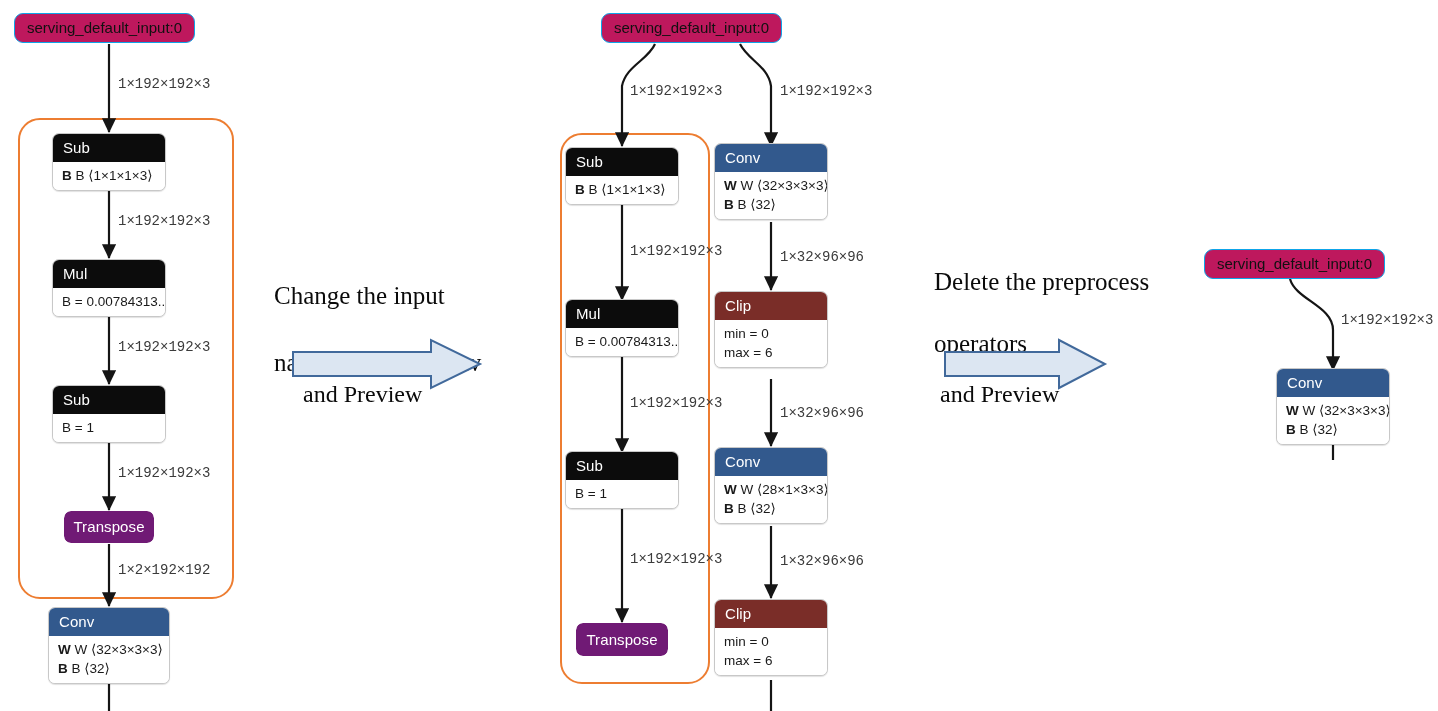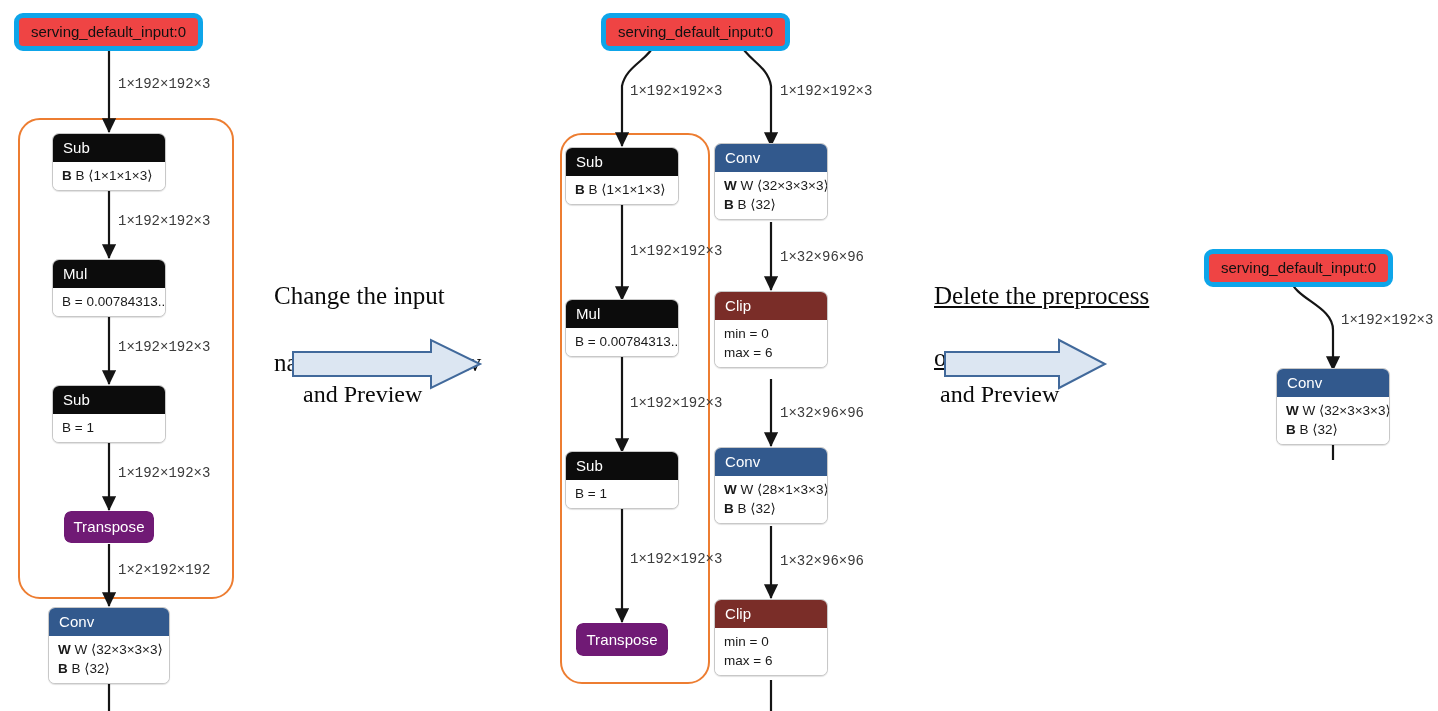--- a/index.html
+++ b/index.html
@@ -46,22 +46,22 @@
   .node.noBody .hdr{border-radius:7px;}
 
   .hdr-black{background:#0c0c0c;}
   .hdr-blue{background:#32598D;}
   .hdr-red{background:#7A2D28;}
   .hdr-green{background:#701a75;}
 
   
   .inputnode{
     position:absolute;
-    background:#ef4444;
-    border:5px solid #0ea5e9;
+    background:#be185d;
+    border:1px solid #0ea5e9;
     border-radius:9px;
     font-size:15px;
     color:#111;
     padding:5px 12px 6px 12px;
     white-space:nowrap;
     box-sizing:border-box;
     z-index:6;
   }
 
   
@@ -267,21 +267,21 @@
   <div class="elabel" style="left:780px;top:553px;">1×32×96×96</div>
 
   <div class="node" style="left:714px;top:599px;width:114px;">
     <div class="hdr hdr-red">Clip</div>
     <div class="body">
       <div class="row">min = 0</div>
       <div class="row">max = 6</div>
     </div>
   </div>
 
-  <div class="anno" style="left:934px;top:249px;width:270px;text-decoration:underline;">
+  <div class="anno" style="left:934px;top:235px;width:270px;">
     <span>Delete the preprocess</span><br>
     <span>operators</span>
   </div>
 
   <svg class="arrowshape" style="left:943px;top:338px;" width="165" height="52" viewBox="0 0 165 52">
     <path d="M2,14 L116,14 L116,2 L162,26 L116,50 L116,38 L2,38 Z" fill="#DCE6F2" stroke="#41699B" stroke-width="2"></path>
   </svg>
 
   <div class="anno-sub" style="left:940px;top:381px;">and Preview</div>
 

